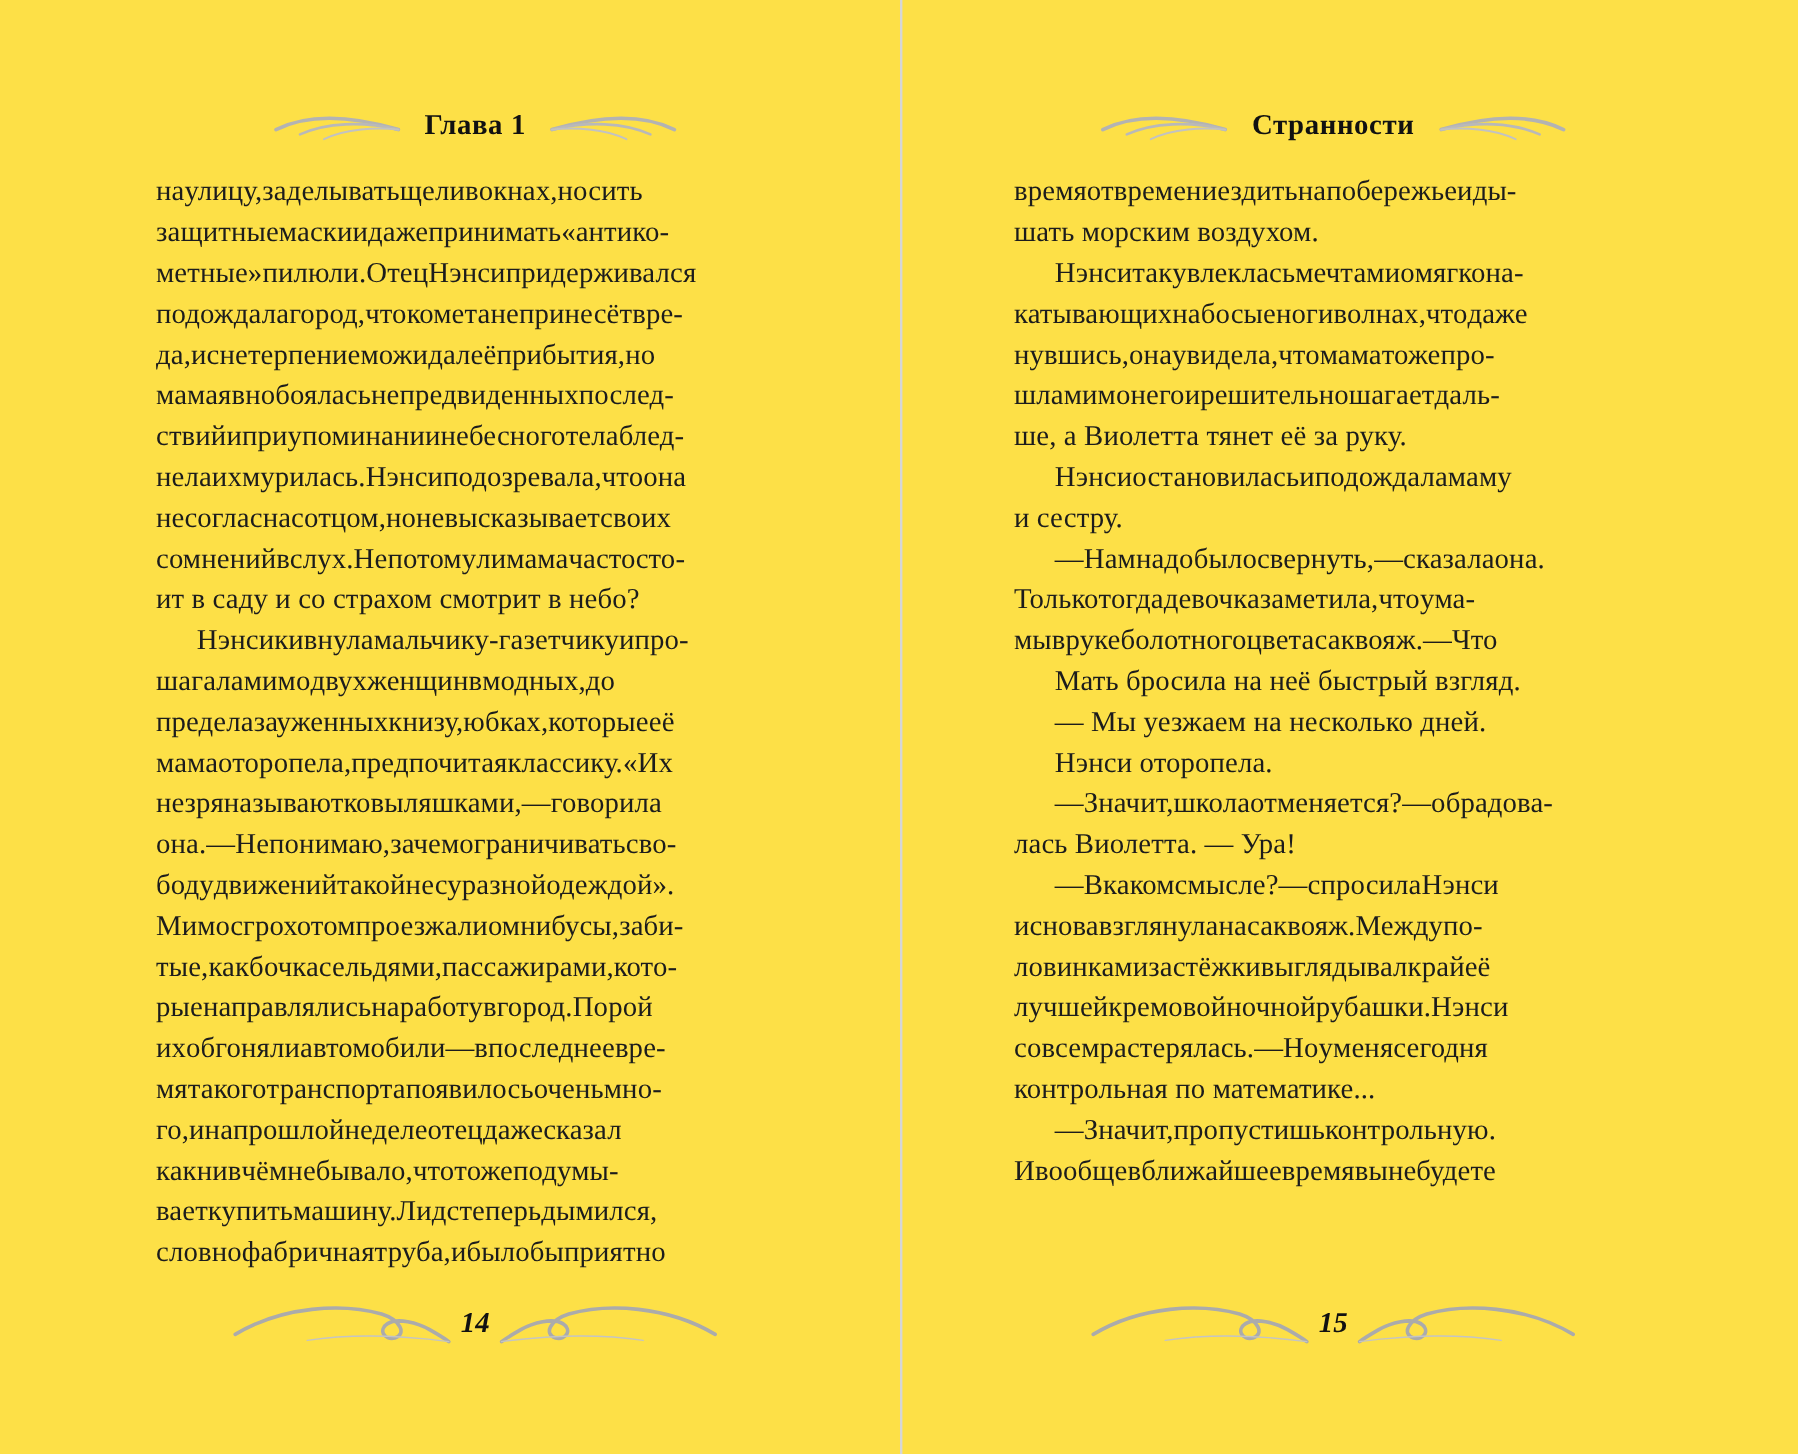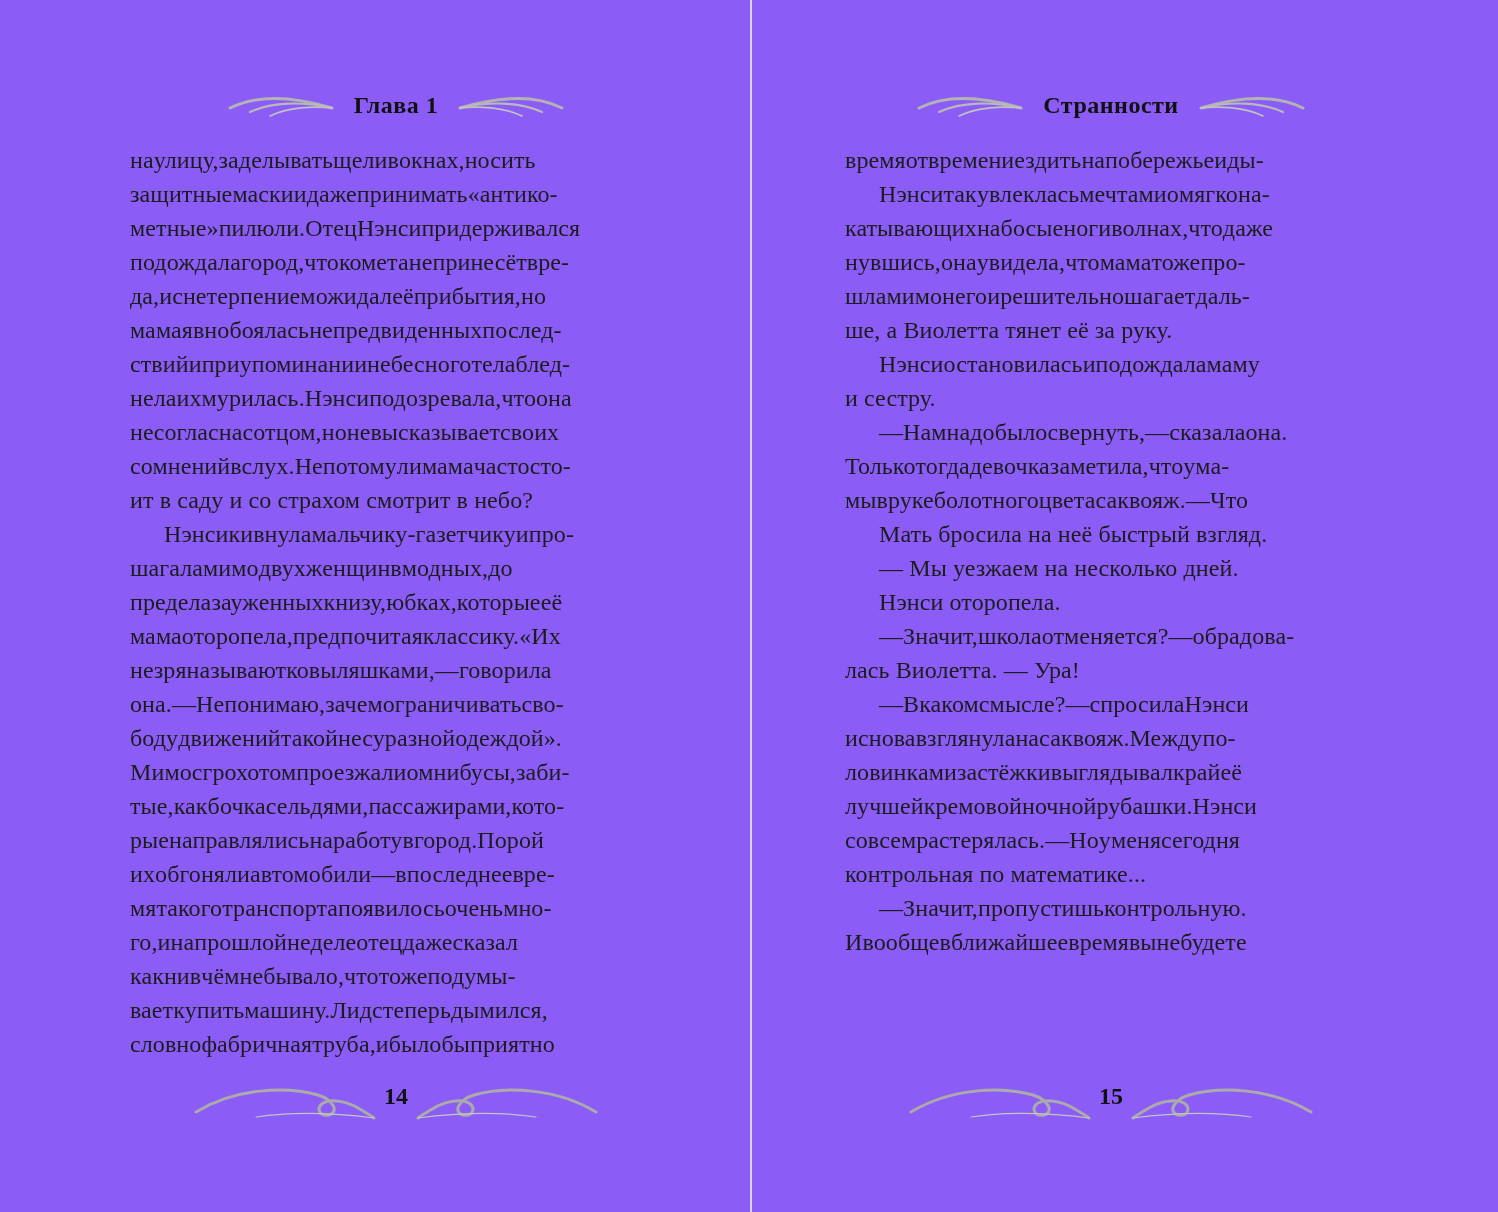--- a/index.html
+++ b/index.html
@@ -1,19 +1,19 @@
 <!DOCTYPE html>
 <html lang="ru"><head>
 <meta charset="utf-8">
 <style>
   html,body{margin:0;padding:0;background:#ffffff;}
   .spread{
     position:relative;
     width:1498px;height:1212px;
-    background:#8b5cf6;
+    background:#fde047;
     font-family:"Liberation Serif","DejaVu Serif",serif;
     color:#1c1c1c;
     overflow:hidden;
   }
   .gutter-rule{
     position:absolute;left:750px;top:0;width:2px;height:1212px;
     background:#d6d6d6;
   }
   .page{position:absolute;top:0;width:532px;height:1212px;}
   .page.left{left:130px;}
@@ -34,21 +34,21 @@
   .line{
     height:34px;line-height:34px;font-size:24px;
     white-space:nowrap;letter-spacing:.1px;
   }
   .line.j{display:flex;}
   .line.ind{padding-left:34px;}
   .line.l{text-align:left;}
 
   .page-footer{
     position:absolute;top:1082px;left:0;right:0;
-    display:flex;align-items:center;justify-content:center;gap:8px;
+    display:flex;align-items:flex-end;justify-content:center;gap:8px;font-style:italic;
   }
   .folio{
     font-weight:bold;font-size:24px;color:#111;
     position:relative;top:-7px;
   }
   .flourish{flex:0 0 auto;display:block;}
   .flourish.flip{transform:scaleX(-1);}
 </style>
 </head>
 <body>
@@ -336,20 +336,21 @@
           <div class="line j">
             <span>время</span>
             <span>от</span>
             <span>времени</span>
             <span>ездить</span>
             <span>на</span>
             <span>побережье</span>
             <span>и</span>
             <span>ды-</span>
           </div>
+          <div class="line l">шать морским воздухом.</div>
         </div>
         <div class="para">
           <div class="line j ind">
             <span>Нэнси</span>
             <span>так</span>
             <span>увлеклась</span>
             <span>мечтами</span>
             <span>о</span>
             <span>мягко</span>
             <span>на-</span>

